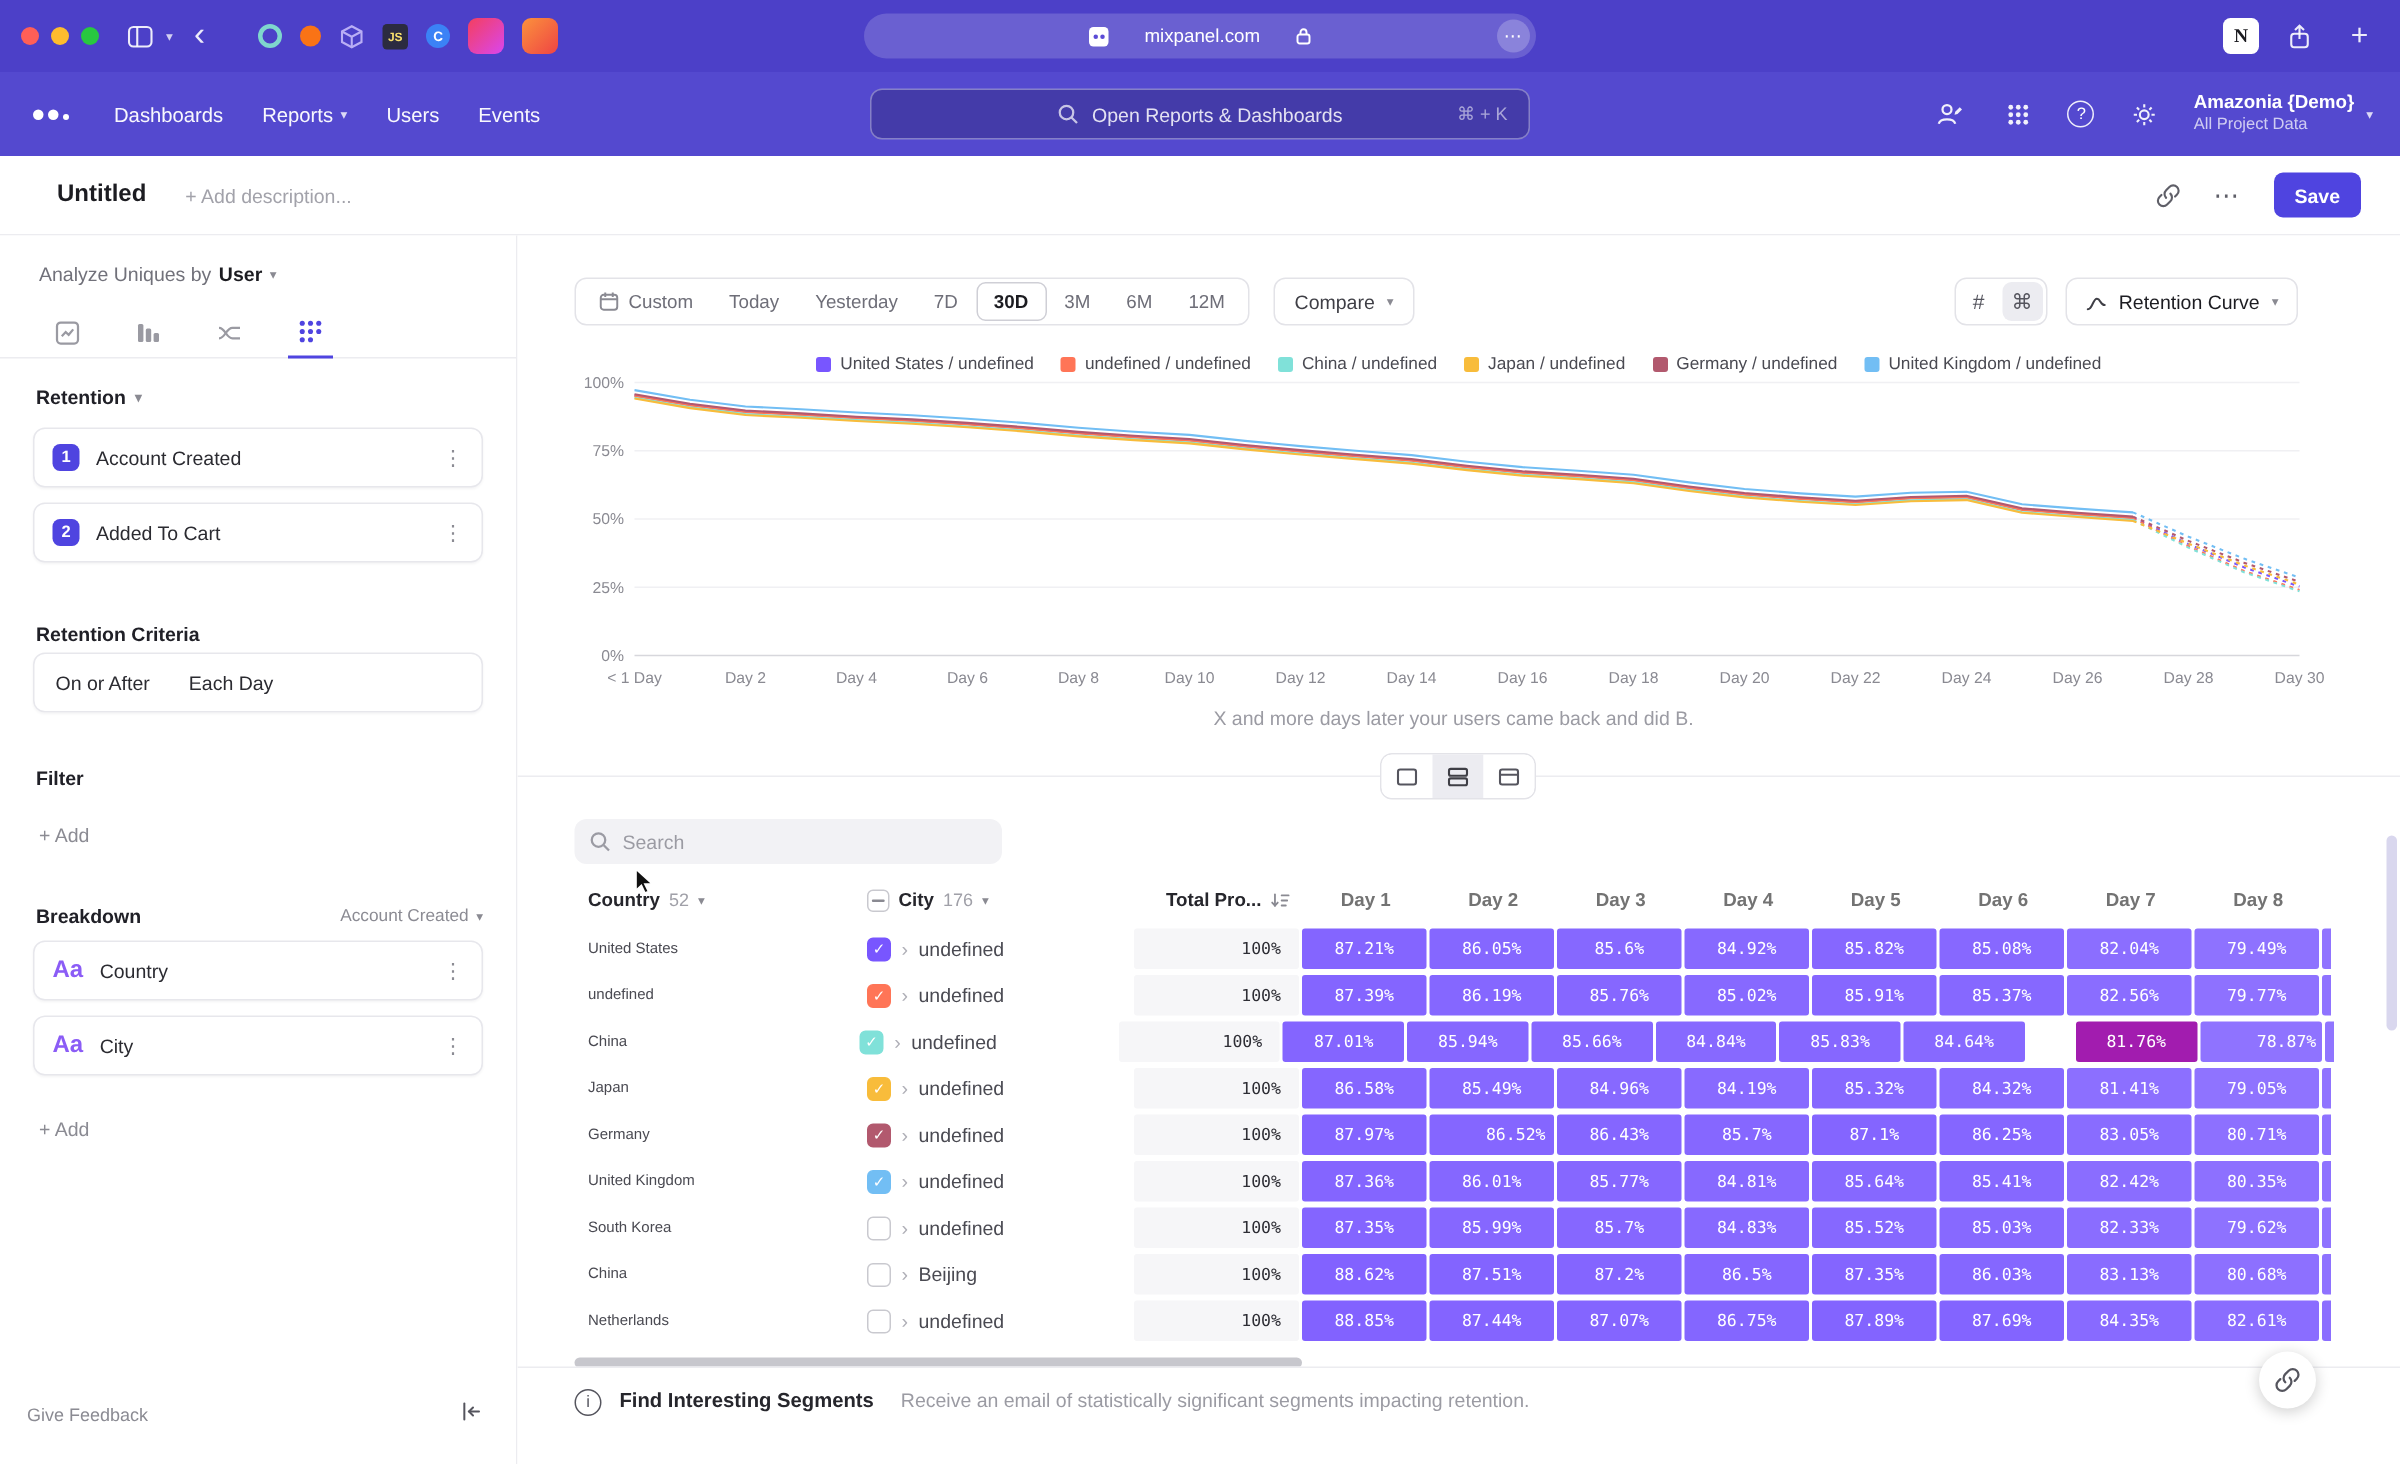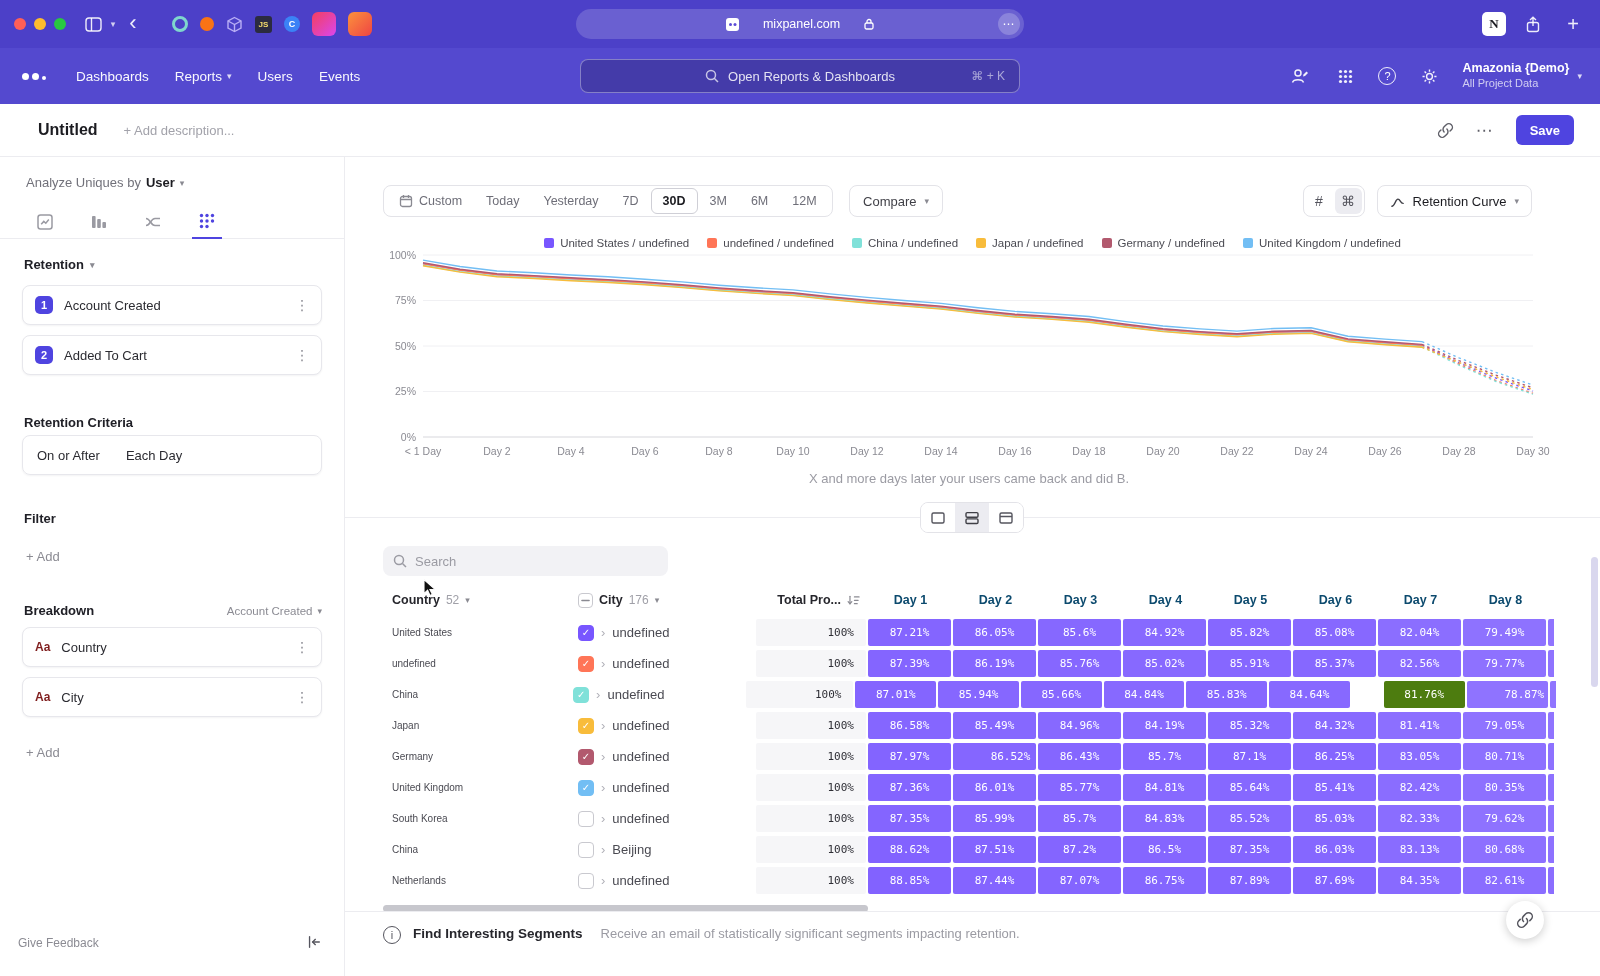--- a/index.html
+++ b/index.html
@@ -87,21 +87,21 @@
   .rtab.active{border-bottom:2px solid #4F44E0;margin-bottom:-1px;}
   .side-h{position:absolute;left:24px;font-size:13px;font-weight:700;color:#202027;
     display:flex;align-items:center;gap:6px;}
   .side-stack{position:absolute;left:0;right:0;display:flex;flex-direction:column;gap:10px;align-items:center;}
   .side-card{width:300px;height:40px;border:1px solid #e7e7ec;border-radius:8px;background:#fff;
     box-shadow:0 1px 2px rgba(20,20,40,.05);display:flex;align-items:center;padding:0 12px;gap:11px;}
   .step-num{width:18px;height:18px;border-radius:5px;background:#4F44E0;color:#fff;font-size:11px;
     font-weight:700;display:flex;align-items:center;justify-content:center;}
   .card-label{font-size:13px;color:#2b2b31;font-weight:500;}
   .kebab{margin-left:auto;color:#8b8b93;font-size:14px;}
-  .aa-ic{color:#7f1d1d;font-size:12px;font-weight:700;}
+  .aa-ic{color:#8b5cf6;font-size:16px;font-weight:700;}
   .crit-card{position:absolute;left:22px;top:278px;width:300px;height:40px;border:1px solid #e7e7ec;
     border-radius:8px;box-shadow:0 1px 2px rgba(20,20,40,.05);display:flex;align-items:center;
     padding:0 14px;gap:26px;font-size:13px;color:#2b2b31;}
   .add-link{position:absolute;left:26px;font-size:13px;color:#8b8b93;display:flex;gap:7px;align-items:center;}
   .bd-context{position:absolute;right:22px;font-size:11.5px;color:#8b8b93;display:flex;gap:5px;align-items:center;}
   .feedback{position:absolute;left:18px;bottom:26px;font-size:12px;color:#8b8b93;}
   .collapse{position:absolute;right:22px;bottom:22px;color:#55555e;}
 
   
   .main{position:absolute;top:157px;bottom:0;left:345px;right:0;background:#fff;overflow:hidden;}
@@ -143,21 +143,21 @@
   .table{position:absolute;top:428px;left:38px;width:1173px;overflow:hidden;}
   .thead{display:flex;align-items:center;height:30px;margin-bottom:4px;font-size:12.5px;}
   .hc{display:flex;align-items:center;gap:6px;}
   .hc-country{width:187px;padding-left:9px;}
   .hc-city{width:186px;padding-left:8px;}
   .hc-total{width:112px;justify-content:flex-end;padding-right:8px;}
   .hlabel{font-weight:600;color:#26262c;}
   .hcount{color:#a0a0a8;font-size:12px;}
   .hcheck{width:15px;height:15px;border:1.5px solid #c9c9cf;border-radius:4px;display:inline-flex;
     align-items:center;justify-content:center;}
-  .hc-day{width:85px;text-align:center;font-weight:600;color:#0c4a6e;display:flex;
+  .hc-day{width:85px;text-align:center;font-weight:600;color:#737373;display:flex;
     align-items:center;justify-content:center;}
   .trow{display:flex;align-items:stretch;height:27px;margin-bottom:4px;}
   .c-country{width:187px;padding-left:9px;font-size:10px;color:#4a4a52;display:flex;align-items:center;}
   .c-city{width:186px;display:flex;align-items:center;gap:7px;padding-left:8px;font-size:13px;color:#4a4a52;}
   .cb{width:16px;height:16px;border-radius:4px;border:1.5px solid #c9c9cf;background:#fff;
     display:inline-flex;align-items:center;justify-content:center;font-size:10px;color:#fff;flex:none;}
   .row-chev{color:#b0b0b8;font-size:13px;}
   .c-total{width:110px;margin-right:2px;background:#f6f6f8;border-radius:2px;display:flex;
     align-items:center;justify-content:flex-end;padding-right:12px;
     font-family:"DejaVu Sans Mono",monospace;font-size:11px;color:#2e2e35;}
@@ -661,21 +661,21 @@
               <span class="row-chev">›</span>
               <span>undefined</span>
             </div>
             <div class="c-total">100%</div>
             <div class="c-day" style="background: rgb(132, 101, 255);">87.01%</div>
             <div class="c-day" style="background: rgb(134, 103, 255);">85.94%</div>
             <div class="c-day" style="background: rgb(134, 103, 255);">85.66%</div>
             <div class="c-day" style="background: rgb(135, 105, 255);">84.84%</div>
             <div class="c-day" style="background: rgb(134, 103, 255);">85.83%</div>
             <div class="c-day" style="background: rgb(135, 105, 255);">84.64%</div>
-            <div class="c-day" style="background: #4d7c0f; margin-left: 32px;">81.76%</div>
+            <div class="c-day" style="background: #a21caf; margin-left: 32px;">81.76%</div>
             <div class="c-day" style="background: rgb(143, 115, 255); padding-left: 34px;">78.87%</div>
             <div class="c-sliver" style="background: rgb(144, 117, 255);"></div>
           </div>
           <div class="trow">
             <div class="c-country">Japan</div>
             <div class="c-city">
               <span class="cb" style="background: rgb(248, 188, 59); border-color: rgb(248, 188, 59);">✓</span>
               <span class="row-chev">›</span>
               <span>undefined</span>
             </div>

